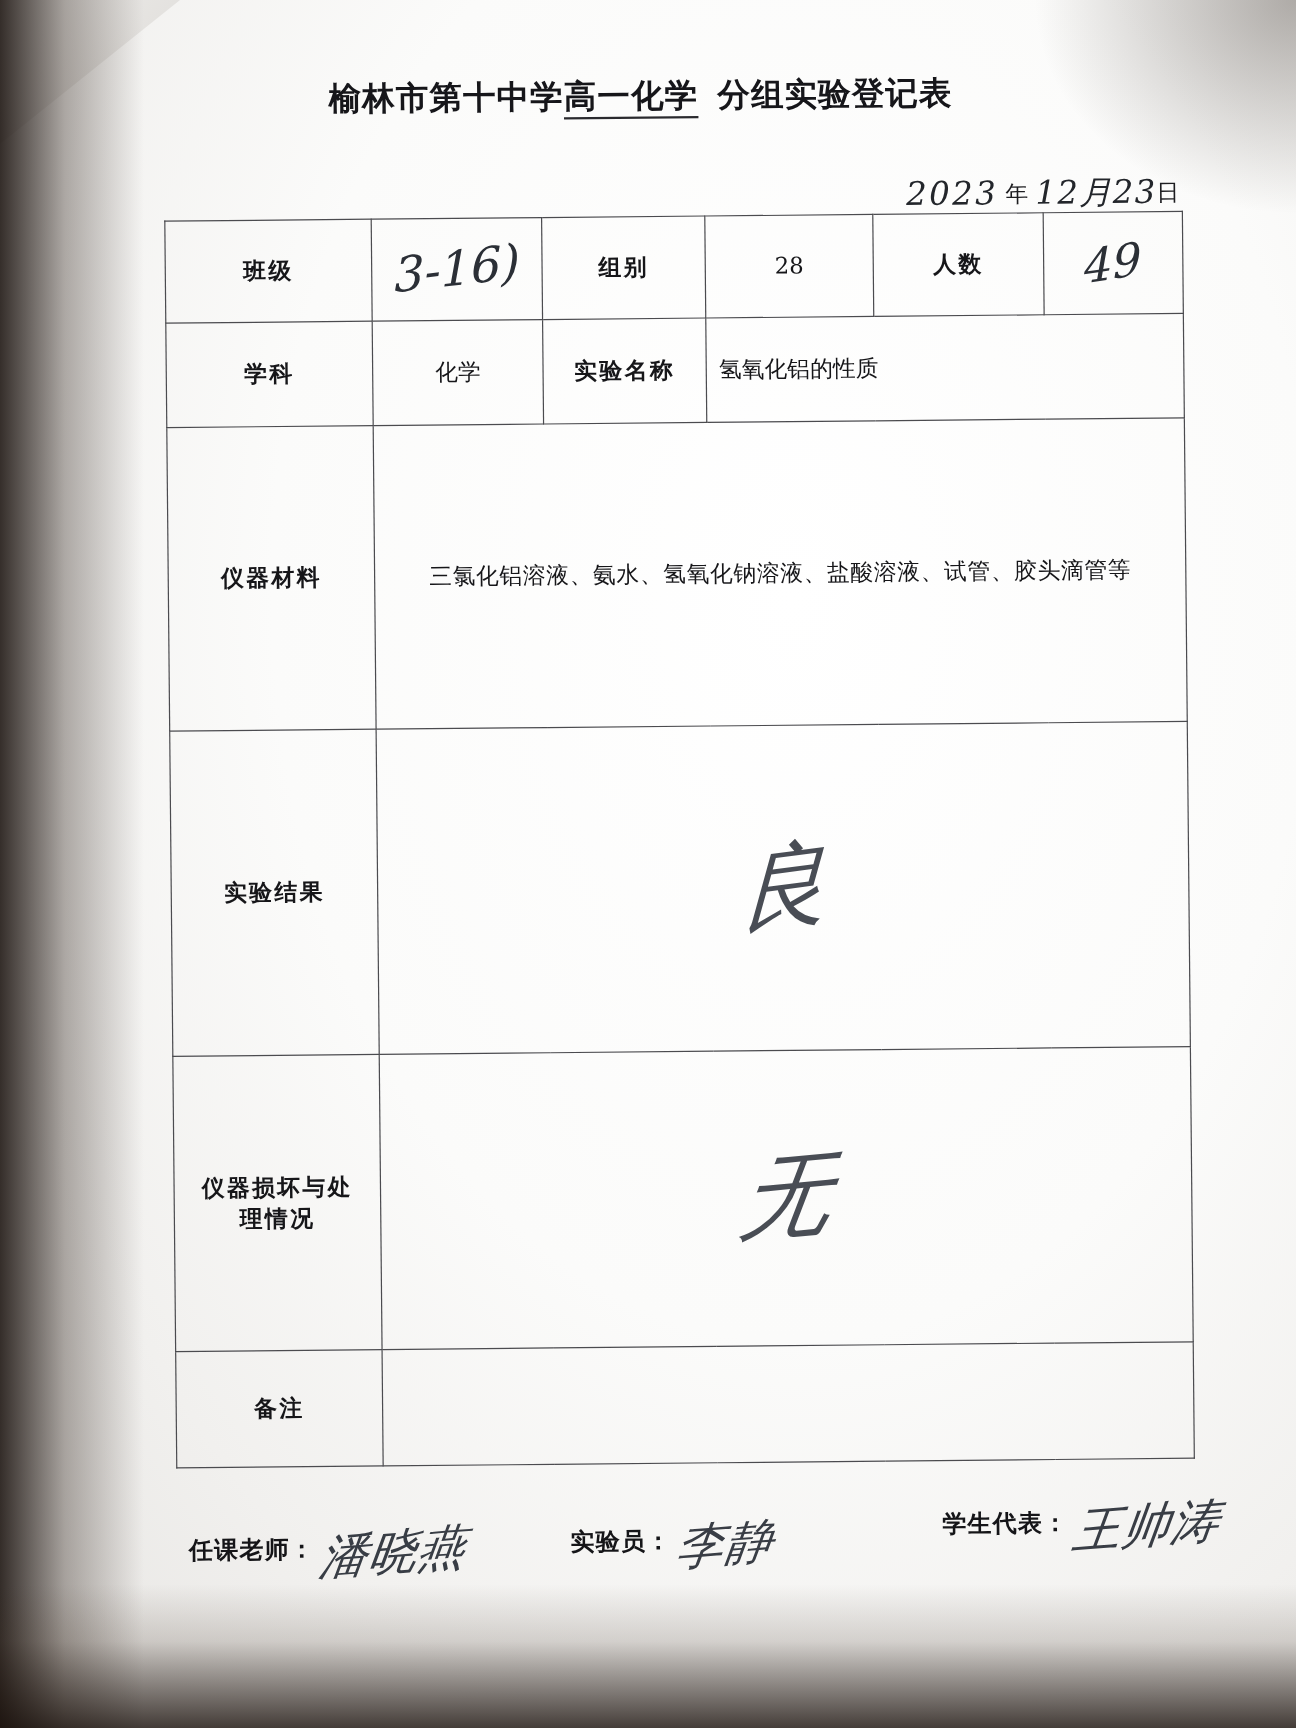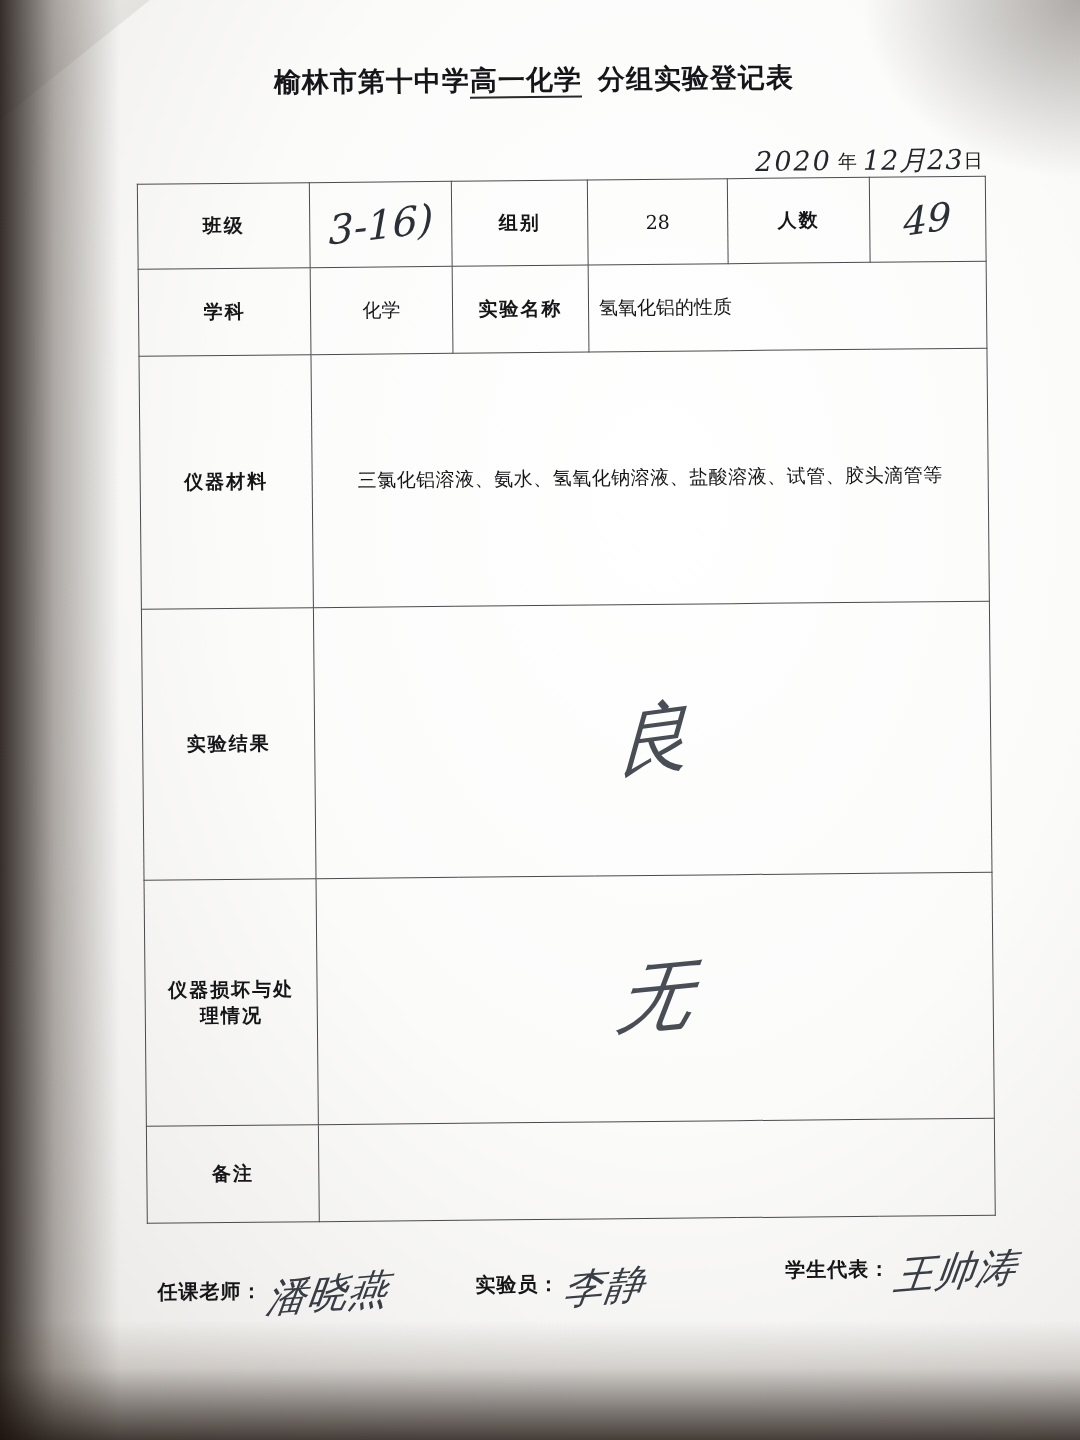--- a/index.html
+++ b/index.html
@@ -220,21 +220,21 @@
   <div class="paper"></div>
   <div class="fold"></div>
 
   <div class="doc">
 
     <div class="title">
       <span>榆林市第十中学</span><span class="underlined">高一化学</span><span class="gap"></span><span>分组实验登记表</span>
     </div>
 
     <div class="date-line">
-      <span class="hw date-y">2020</span>
+      <span class="hw date-y">2023</span>
       <span>年</span>
       <span class="hw date-md">12月23</span><span>日</span>
     </div>
 
     <table class="reg">
       <colgroup>
         <col style="width:172px">
         <col style="width:142px">
         <col style="width:136px">
         <col style="width:140px">

